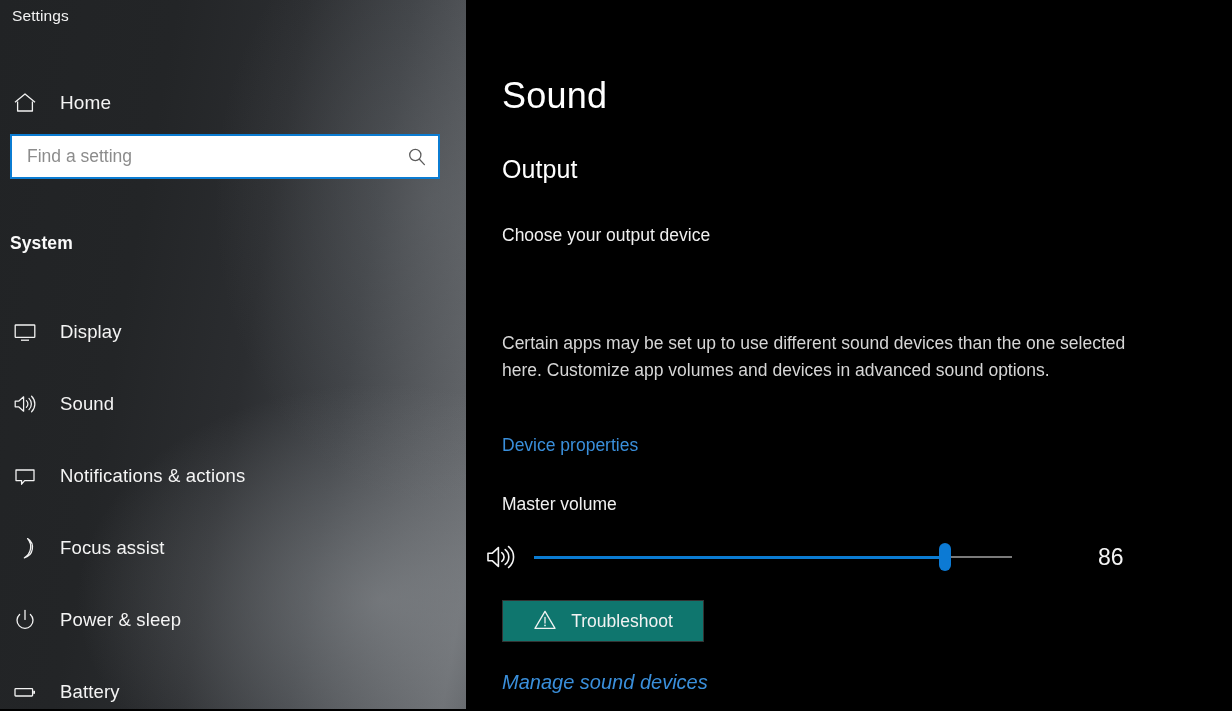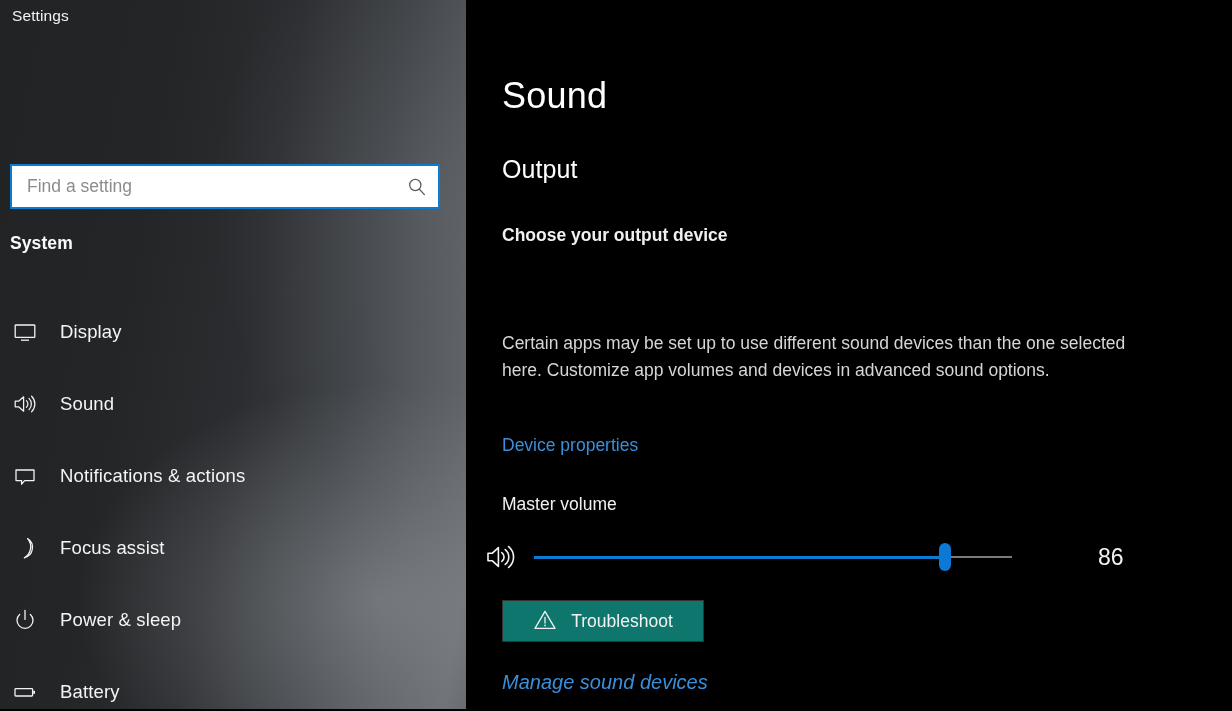--- a/index.html
+++ b/index.html
@@ -62,21 +62,21 @@
     color: #f4f4f4;
     letter-spacing: .15px;
     margin-left: 12px;
     white-space: nowrap;
   }
   #home-row { top: 80px; }
   #home-row .nav-label { font-size: 19px; }
 
   #search-wrap {
     position: absolute;
-    left: 10px; top: 164px;
+    left: 10px; top: 134px;
     width: 430px; height: 45px;
     background: #ffffff;
     border: 2px solid #0b7cd2;
     box-sizing: border-box;
     display: flex;
     align-items: center;
   }
   #search-input {
     flex: 1;
     border: 0;
@@ -129,21 +129,20 @@
     font-size: 25px;
     font-weight: 300;
     color: #fff;
     letter-spacing: .1px;
   }
   #device-label {
     position: absolute;
     left: 36px; top: 225px;
     font-size: 17.5px;
     color: #f0f0f0;
-    font-weight: bold;
   }
   #device-select {
     position: absolute;
     left: 36px; top: 264px;
     width: 420px; height: 44px;
     background: #000;
     border: 1px solid #565656;
     box-sizing: border-box;
     display: flex;
     align-items: center;
@@ -266,20 +265,29 @@
 </style>
 </head>
 <body>
 
 <div id="app">
 
   <div id="sidebar">
 
     <div id="sidebar-title">Settings</div>
 
+    <div class="nav-row" id="home-row">
+      <span class="nav-ico">
+        <svg width="26" height="26" viewBox="0 0 26 26">
+          <path d="M3 12.2 L13 4 L23 12.2" fill="none" stroke="#f2f2f2" stroke-width="1.3" stroke-linejoin="round"></path>
+          <path d="M5.6 11.4 V21 H20.4 V11.4" fill="none" stroke="#f2f2f2" stroke-width="1.3" stroke-linejoin="round"></path>
+        </svg>
+      </span>
+      <span class="nav-label">Home</span>
+    </div>
 
     <div id="search-wrap">
       <input id="search-input" type="text" placeholder="Find a setting" style="">
       <button id="search-btn">
         <svg width="22" height="22" viewBox="0 0 22 22">
           <circle cx="9.3" cy="9" r="5.6" fill="none" stroke="#5c5c5c" stroke-width="1.3"></circle>
           <line x1="13.4" y1="13.2" x2="18.4" y2="18.6" stroke="#5c5c5c" stroke-width="1.3" stroke-linecap="round"></line>
         </svg>
       </button>
     </div>

